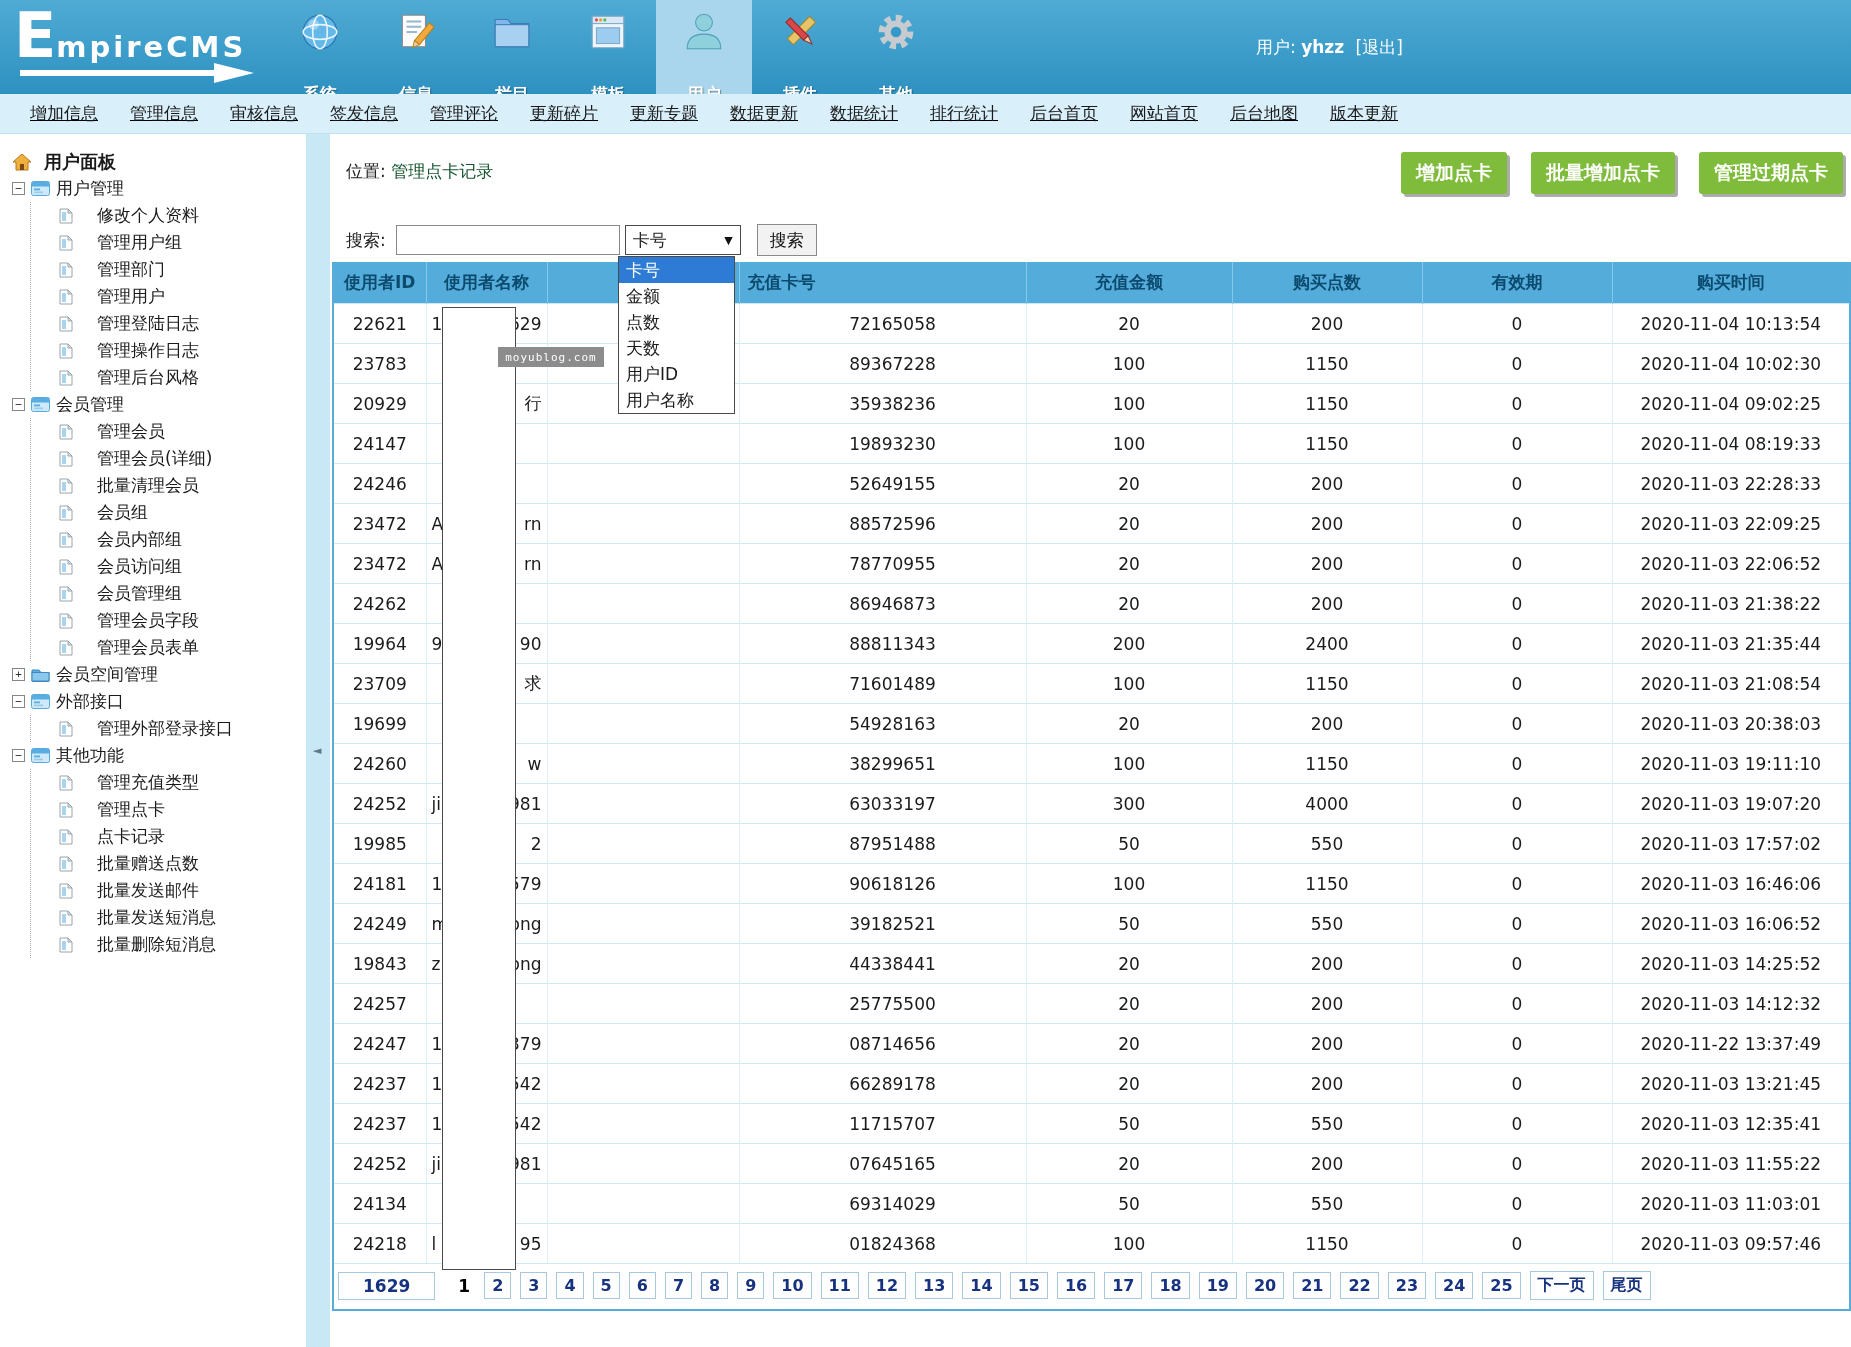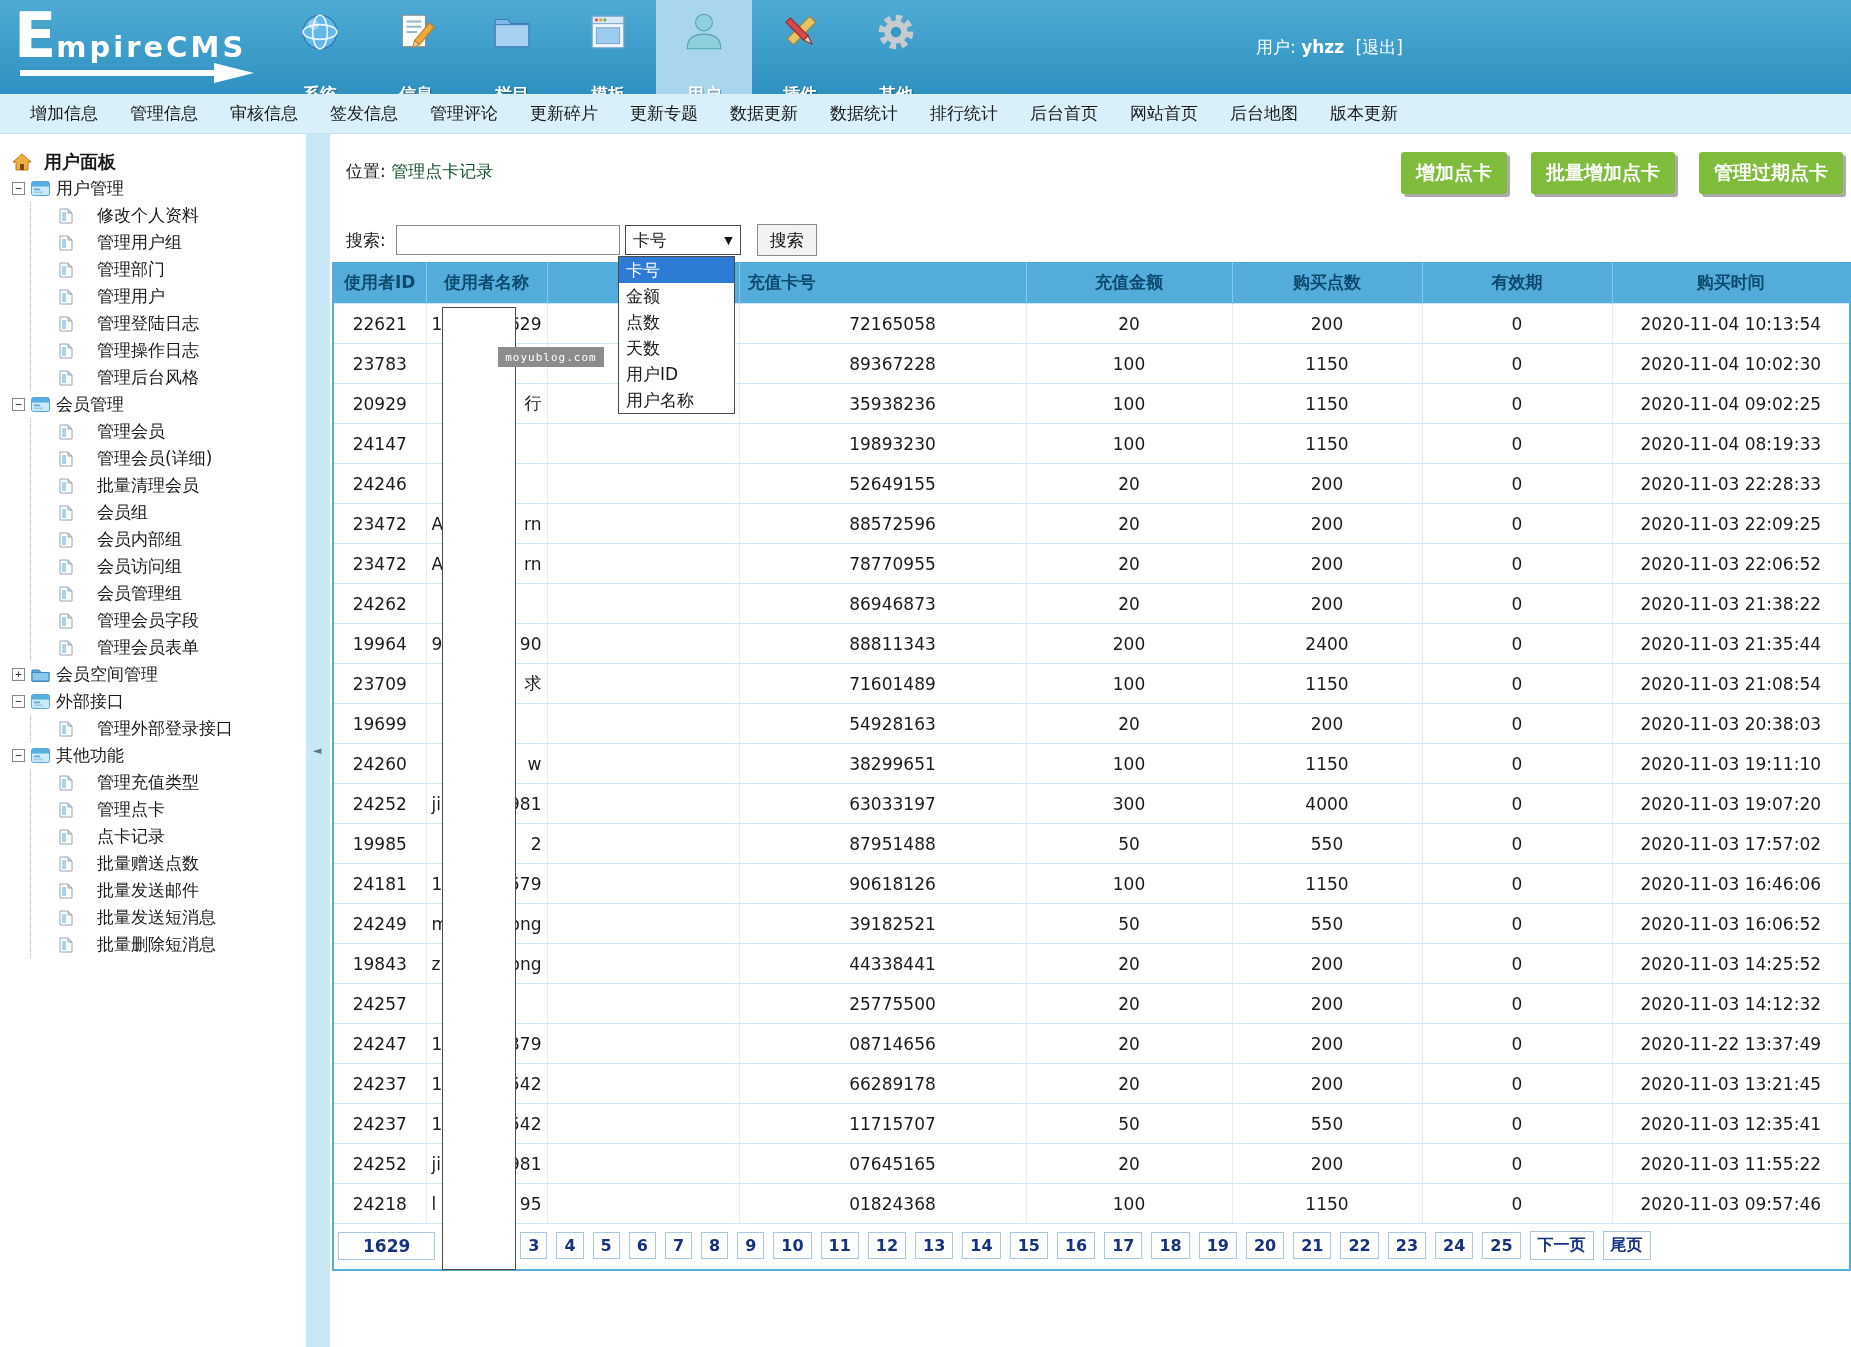--- a/index.html
+++ b/index.html
@@ -19,21 +19,21 @@
        justify-content:space-between;padding-top:6px;box-sizing:border-box;cursor:pointer;}
   .tab.active{background:#A9D6EC;}
   .ticon{height:52px;display:flex;align-items:center;justify-content:center;}
   .tlabel{color:#fff;font-weight:bold;font-size:17px;text-shadow:1px 1px 1px rgba(0,0,0,.35);}
   .user-info{position:absolute;left:1256px;top:36px;color:#fff;font-size:17px;white-space:nowrap;}
   .user-info b{font-weight:bold;}
 
   
   .navbar{position:absolute;left:0;top:94px;width:1851px;height:40px;background:#D9F0FB;
           border-bottom:1px solid #C2E2F2;box-sizing:border-box;display:flex;align-items:center;
-          padding-left:30px;column-gap:32px;}
+          padding-left:30px;column-gap:32px;text-decoration:underline;}
   .nav-item{font-size:17px;color:#1a1a1a;white-space:nowrap;cursor:pointer;}
 
   
   .sidebar{position:absolute;left:0;top:134px;width:306px;height:1213px;background:#fff;
            padding:14px 0 0 12px;box-sizing:border-box;font-size:17px;color:#1a1a1a;}
   .panel-title{display:flex;align-items:center;gap:12px;font-weight:bold;font-size:18px;height:27px;}
   .tree-group-row{display:flex;align-items:center;gap:6px;height:27px;cursor:pointer;}
   .pmbox{width:13px;height:13px;border:1px solid #868686;background:#fff;display:flex;
          align-items:center;justify-content:center;font-size:11px;line-height:9px;color:#333;
          box-sizing:border-box;flex:0 0 13px;font-family:"DejaVu Sans Mono",monospace;}
@@ -908,20 +908,35 @@
                   <span>ji</span>
                   <span>981</span>
                 </span>
               </td>
               <td></td>
               <td class="cell-card">07645165</td>
               <td>20</td>
               <td>200</td>
               <td>0</td>
               <td>2020-11-03 11:55:22</td>
+            </tr>
+            <tr>
+              <td>24134</td>
+              <td class="cell-name">
+                <span class="name-inner">
+                  <span></span>
+                  <span></span>
+                </span>
+              </td>
+              <td></td>
+              <td class="cell-card">69314029</td>
+              <td>50</td>
+              <td>550</td>
+              <td>0</td>
+              <td>2020-11-03 11:03:01</td>
             </tr>
             <tr>
               <td>24218</td>
               <td class="cell-name">
                 <span class="name-inner">
                   <span>l</span>
                   <span>95</span>
                 </span>
               </td>
               <td></td>

